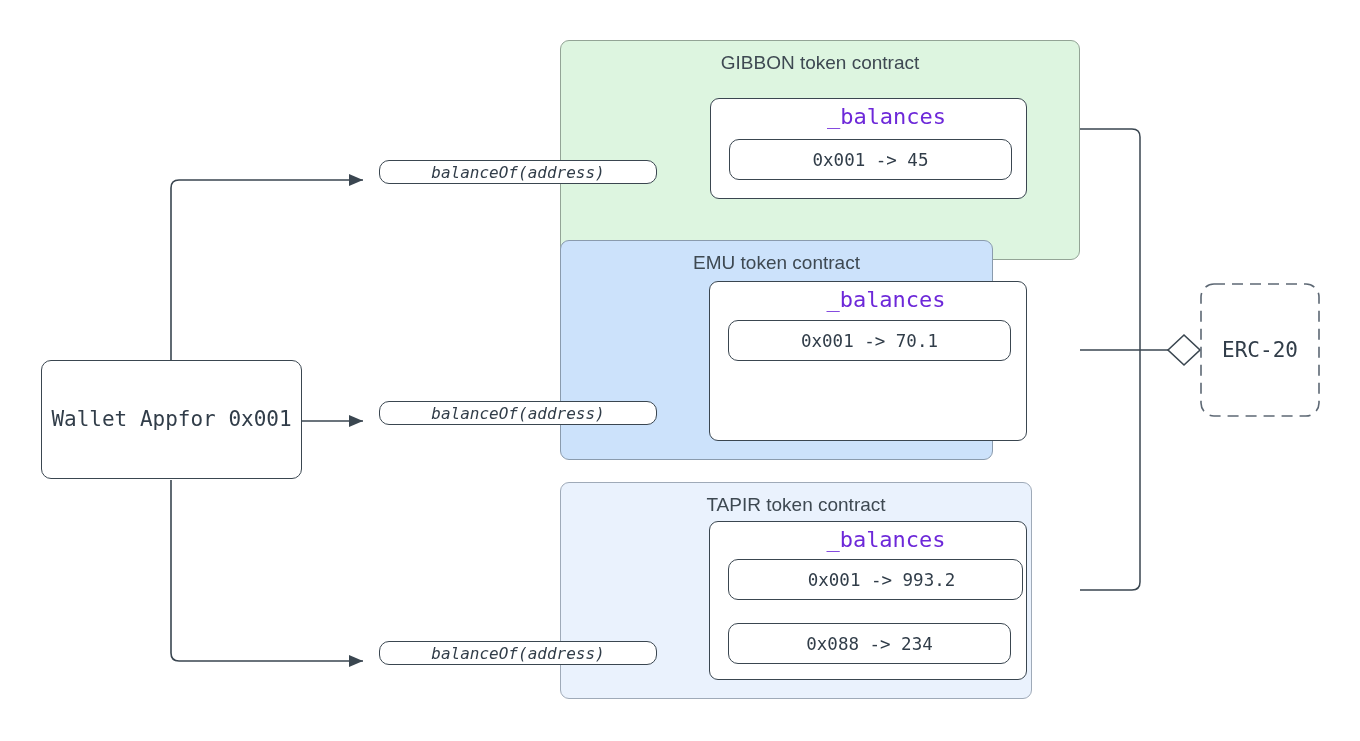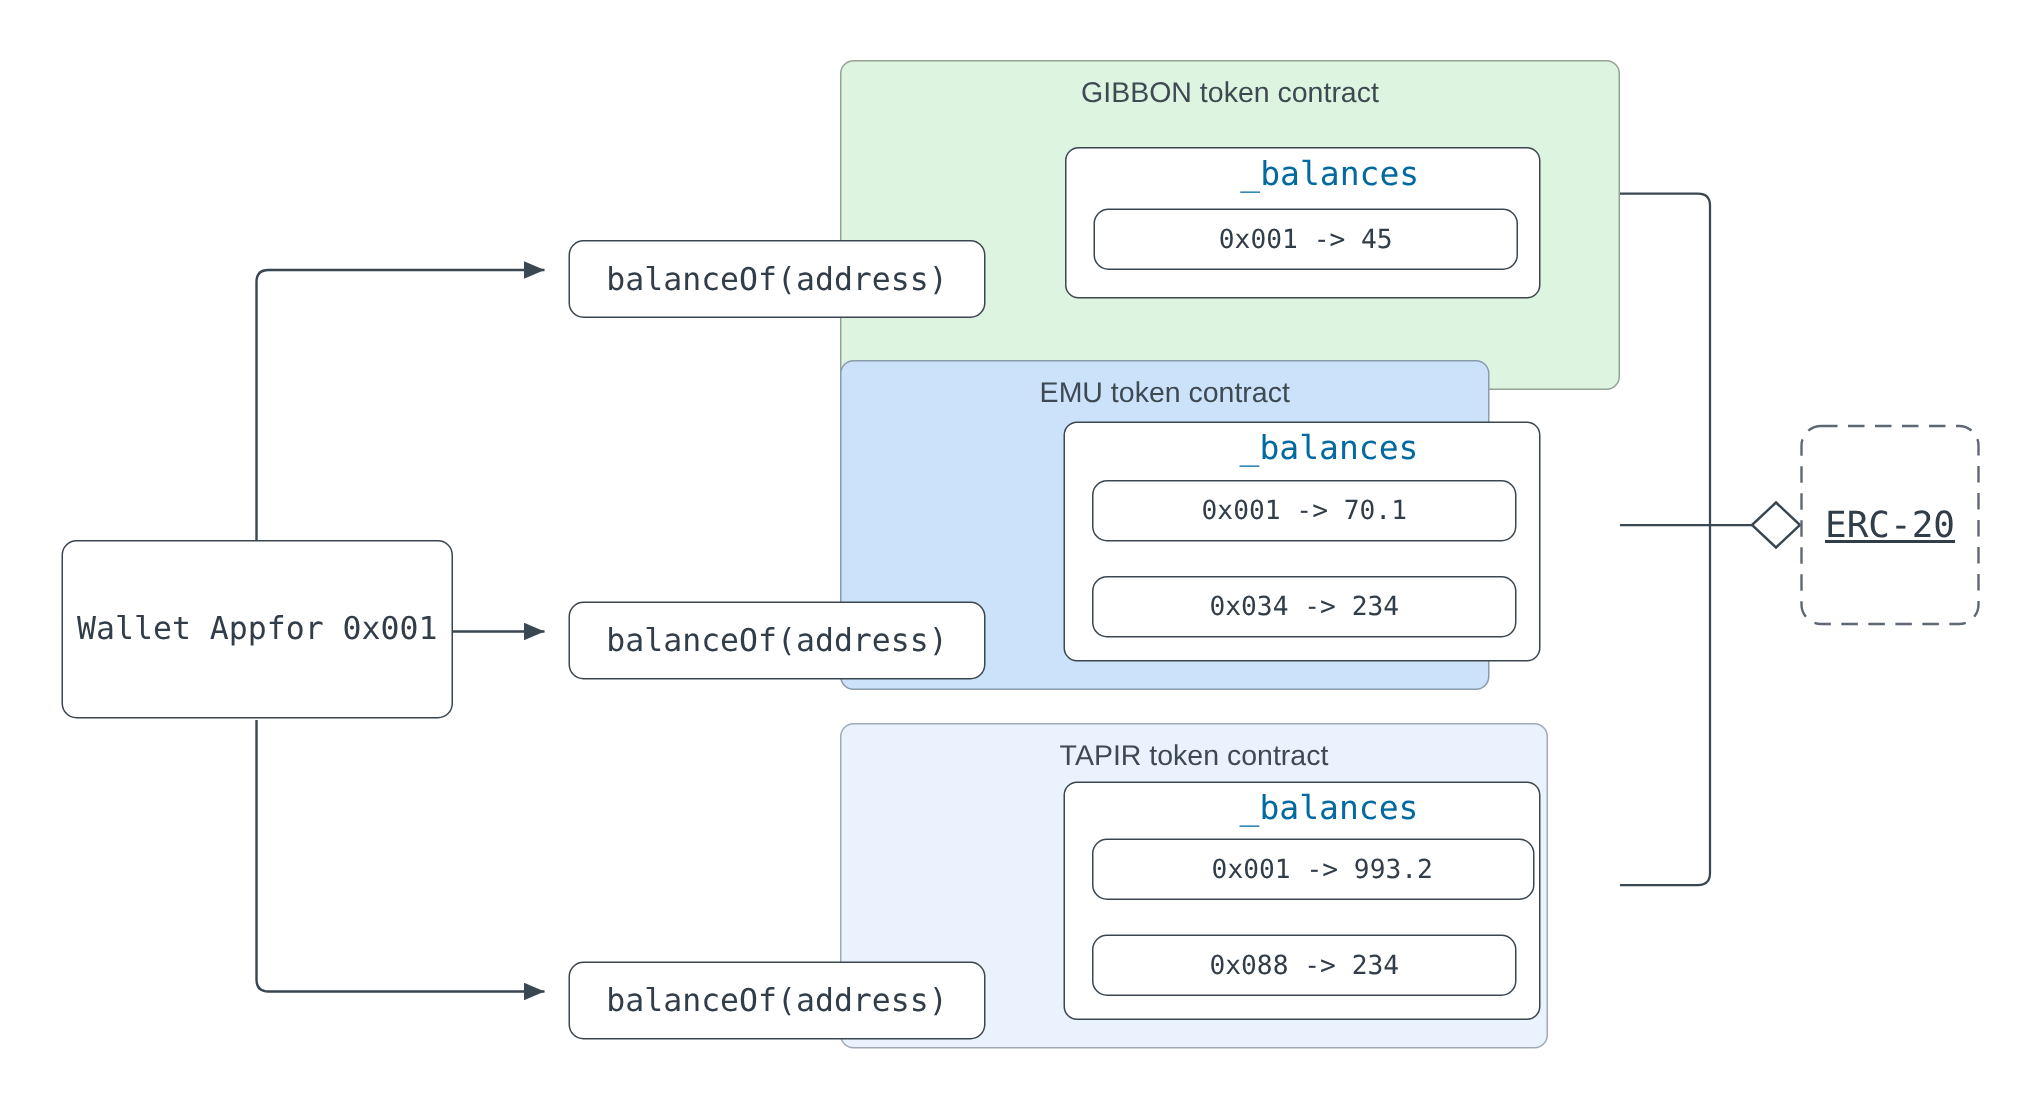--- a/index.html
+++ b/index.html
@@ -29,61 +29,61 @@
   }
   .balances{
     background:#ffffff;
     border:1.6px solid #3A4650;
     border-radius:9px;
   }
   .balances-label{
     position:absolute;left:0;right:0;top:5px;
     text-align:center;
     font-size:22px;
-    color:#0369a1;
+    color:#6d28d9;
     padding-left:36px;
   }
   .entry{
     position:absolute;
     left:18px;width:281px;height:39px;
     background:#ffffff;
     border:1.5px solid #3A4650;
     border-radius:10px;
     display:flex;align-items:center;justify-content:center;
     font-size:17.5px;
     color:#313D49;
   }
   .method{
-    left:379px;width:278px;height:52px;
+    left:379px;width:278px;height:24px;
     background:#ffffff;
     border:1.6px solid #3A4650;
     border-radius:10px;
     display:flex;align-items:center;justify-content:center;
-    font-size:21px;
+    font-size:16px;
     color:#313D49;
     z-index:3;
+    font-style:italic;
   }
   .wallet{
     left:41px;top:360px;width:261px;height:119px;
     background:#ffffff;
     border:1.6px solid #3A4650;
     border-radius:10px;
     display:flex;flex-direction:row;align-items:center;justify-content:center;
     font-size:21px;line-height:27px;
     color:#313D49;
     z-index:3;
     text-align:center;
   }
   .erc20-label{
     left:1200px;top:283px;width:120px;height:134px;
     display:flex;align-items:center;justify-content:center;
-    font-size:24px;
+    font-size:21px;
     color:#313D49;
     z-index:3;
-    text-decoration:underline;
   }
 </style>
 </head>
 <body>
 
 <div class="canvas">
 
   <svg class="wires" viewBox="0 0 1360 741" xmlns="http://www.w3.org/2000/svg">
     <defs>
       <marker id="arr" markerUnits="userSpaceOnUse" markerWidth="16" markerHeight="12" refX="14" refY="6" orient="auto">
@@ -117,21 +117,20 @@
       <div class="balances-label">_balances</div>
       <div class="entry" style="top:40px;">0x001 -&gt; 45</div>
     </div>
   </div>
 
   <div class="box contract" style="left: 560px; top: 240px; width: 433px; height: 220px; background: rgb(204, 226, 251); border-color: rgb(138, 155, 173);">
     <div class="contract-title">EMU token contract</div>
     <div class="box balances" style="left:148px;top:40px;width:318px;height:160px;">
       <div class="balances-label">_balances</div>
       <div class="entry" style="top:38px;">0x001 -&gt; 70.1</div>
-      <div class="entry" style="top:102px;">0x034 -&gt; 234</div>
     </div>
   </div>
 
   <div class="box contract" style="left: 560px; top: 482px; width: 472px; height: 217px; background: rgb(234, 242, 253); border-color: rgb(159, 170, 184);">
     <div class="contract-title">TAPIR token contract</div>
     <div class="box balances" style="left:148px;top:38px;width:318px;height:159px;">
       <div class="balances-label">_balances</div>
       <div class="entry" style="top:37px;padding-left:12px;">0x001 -&gt; 993.2</div>
       <div class="entry" style="top:101px;">0x088 -&gt; 234</div>
     </div>

